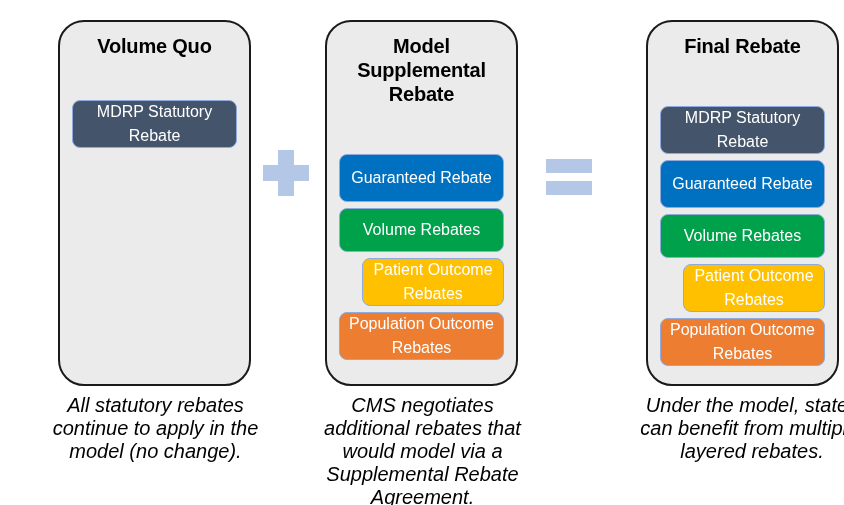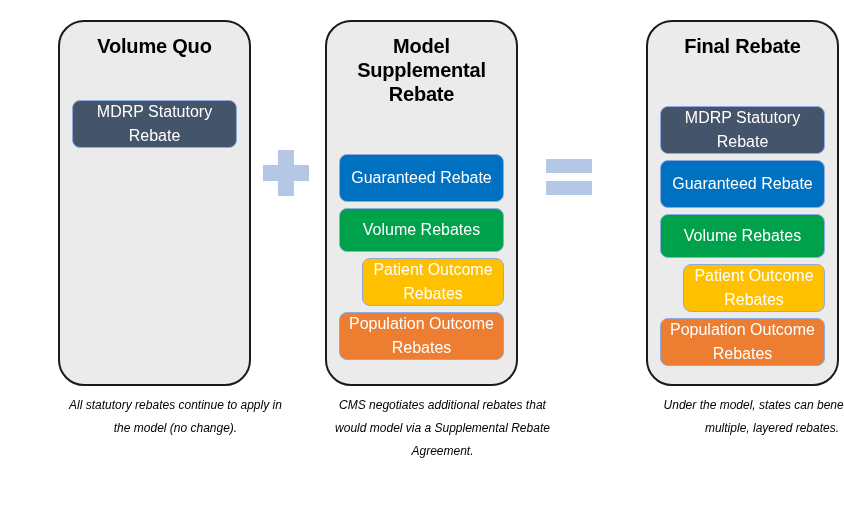--- a/index.html
+++ b/index.html
@@ -103,24 +103,23 @@
   #eq-top    { top: 4px;  }
   #eq-bottom { top: 26px; }
 
   
   .caption {
     position: absolute;
     left: 0;
     width: 215px;
     text-align: center;
     font-style: italic;
-    font-size: 12px;
+    font-size: 20px;
     line-height: 23px;
     color: #000000;
-    margin-left: 20px;
   }
   #cap-status { top: 394px; }
   #cap-model  { top: 394px; }
   #cap-final  { top: 394px; left: 2px; width: 228px; }
 </style>
 </head>
 <body>
 
 <div id="stage">
 

